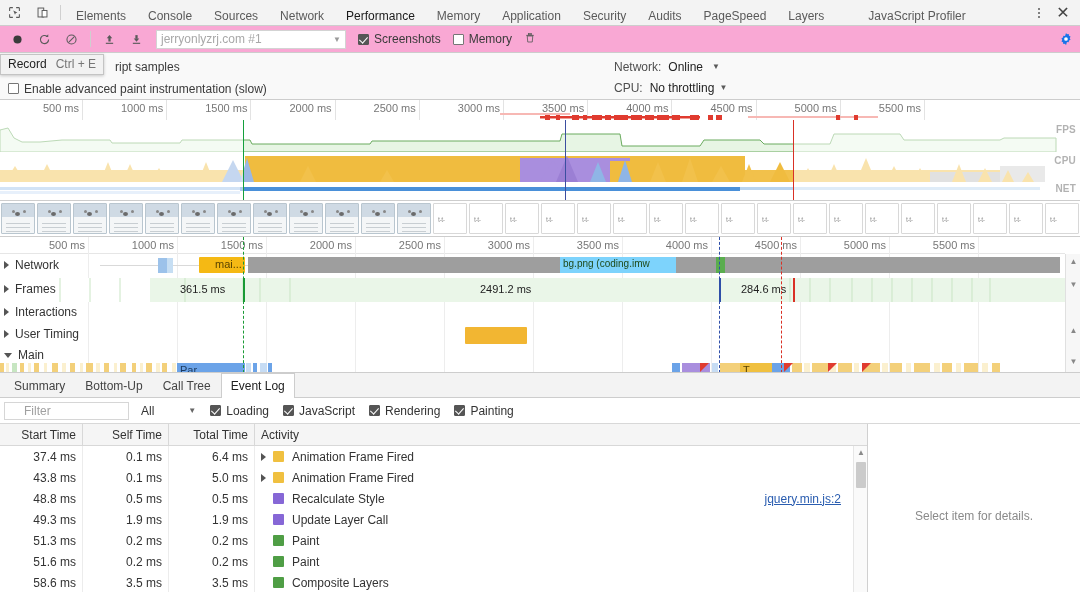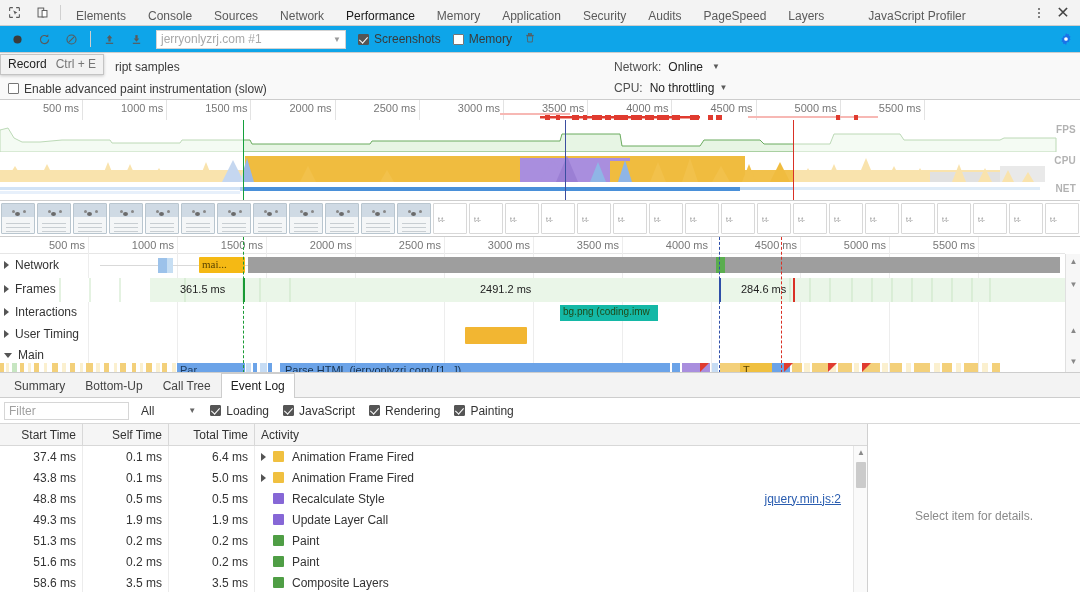--- a/index.html
+++ b/index.html
@@ -46,21 +46,21 @@
     width: 22px; display:flex; flex-direction:column; align-items:center;
     justify-content:center; gap:2px; cursor:pointer;
   }
   .kebab i { width:2px; height:2px; background:#5a5a5a; border-radius:50%; display:block; }
   .closeb { width:26px; text-align:center; font-size:16px; color:#444; cursor:pointer; line-height:1; }
 
   
   .rectoolbar {
     height: 27px;
     display:flex; align-items:center;
-    background:#0ea5e9;
+    background:#f9a8d4;
     border-bottom:1px solid #cdcdcd;
     padding-left:4px;
   }
   .rt-btn { width:27px; height:25px; display:flex; align-items:center; justify-content:center; cursor:pointer; }
   .rt-sep { width:1px; height:16px; background:#cfcfcf; margin:0 5px; }
   .urlbox {
     flex: 0 0 190px; height:19px; margin-left:6px;
     border:1px solid #d3d3d3; background:#fff;
     display:flex; align-items:center; padding:0 4px;
     font-size:12px; color:#a8a8a8;
@@ -180,21 +180,21 @@
   }
   .btab.sel { background:#fff; border-color:#cdcdcd; color:#222; margin-bottom:-1px; }
 
   
   .filterbar {
     height:26px; background:#fff; border-bottom:1px solid #d8d8d8;
     display:flex; align-items:center; padding-left:4px;
   }
   .filterinput {
     width:125px; height:18px; border:1px solid #d6d6d6; background:#fff;
-    font-size:12px; color:#a0a0a0; padding:0 4px; display:flex; align-items:center;
+    font-size:12px; color:#a0a0a0; padding:0 19px; display:flex; align-items:center;
   }
   .fsel { margin-left:12px; display:flex; align-items:center; font-size:12px; color:#333; cursor:pointer; }
   .fsel .dd { margin-left:34px; font-size:8px; color:#666; }
   .fchk { margin-left:14px; display:flex; align-items:center; cursor:pointer; font-size:12px; color:#333; }
 
   
   .loggrid { position:relative; height:183px; display:flex; }
   .logtable { width:868px; position:relative; border-right:1px solid #d0d0d0; background:#fff; }
   .logheader {
     height:22px; display:flex; background:#f5f5f5; border-bottom:1px solid #d8d8d8;
@@ -692,24 +692,24 @@
 
     <div class="track" style="top:17px;height:24px;">
       <div class="track-hdr" style="top:4px;">
         <span class="tri right"></span>
         <span>Network</span>
       </div>
       <div style="position:absolute;left:100px;top:11px;width:340px;height:1px;background:#d9d9d9;"></div>
       <div style="position:absolute;left:158px;top:4px;width:9px;height:15px;background:#9cc2ea;"></div>
       <div style="position:absolute;left:167px;top:4px;width:6px;height:15px;background:#c6def3;"></div>
       <div class="evt" style="left:199px;top:3px;width:46px;height:16px;background:#f5b914;border-radius:1px;">
-        <span class="bar-label" style="left:3px;top:1px;color:#5a4400;font-family:Liberation Serif, serif;">mai...</span>
+        <span class="bar-label" style="left:16px;top:1px;color:#5a4400;">mai...</span>
       </div>
       <div style="position:absolute;left:248px;top:3px;width:812px;height:16px;background:#9e9e9e;"></div>
-      <div class="evt" style="left:560px;top:3px;width:98px;height:16px;background:#14b8a6;margin-top:48px;">
+      <div class="evt" style="left:560px;top:3px;width:116px;height:16px;background:#7dd3fc;">
         <span class="bar-label" style="left:3px;top:1px;color:#1f4a1a;font-size:10px;">bg.png (coding.imw</span>
       </div>
       <div style="position:absolute;left:716px;top:3px;width:9px;height:16px;background:#5aad4e;"></div>
     </div>
 
     <div class="track" style="top:41px;height:24px;">
       <div style="position:absolute;left:0;top:0;width:1065px;height:24px;background:#eaf6e8;"></div>
       <div style="position:absolute;left:0;top:0;width:150px;height:24px;background:#fff;"></div>
       <div class="track-hdr" style="top:4px;">
         <span class="tri right"></span>
@@ -818,23 +818,20 @@
           <rect x="982" y="0" width="6" height="15" fill="#fbf0cf"></rect>
           <rect x="992" y="0" width="8" height="15" fill="#f3d07a"></rect>
           <path d="M700,0 L709,0 L700,9 Z" fill="#e03b2f"></path>
           <path d="M760,0 L769,0 L760,9 Z" fill="#e03b2f"></path>
           <path d="M784,0 L793,0 L784,9 Z" fill="#e03b2f"></path>
           <path d="M828,0 L837,0 L828,9 Z" fill="#e03b2f"></path>
           <path d="M862,0 L871,0 L862,9 Z" fill="#e03b2f"></path>
         </svg>
       <div class="evt" style="left:177px;top:17px;width:68px;height:15px;background:#6ba3e8;">
         <span class="bar-label" style="left:3px;top:1px;color:#1b3a5e;">Par...</span>
-      </div>
-      <div class="evt" style="left:280px;top:17px;width:390px;height:15px;background:#6ba3e8;">
-        <span class="bar-label" style="left:5px;top:1px;color:#16324f;">Parse HTML (jerryonlyzrj.com/ [1...])</span>
       </div>
       <div class="evt" style="left:740px;top:17px;width:32px;height:15px;background:#f0c040;">
         <span class="bar-label" style="left:3px;top:1px;color:#5a4400;">T...</span>
       </div>
       <div style="position:absolute;left:243px;top:-109px;width:0;border-left:1px dashed #1a9a35;height:136px;"></div>
       <div style="position:absolute;left:719px;top:-109px;width:0;border-left:1px dashed #2f4fa8;height:136px;"></div>
       <div style="position:absolute;left:781px;top:-109px;width:0;border-left:1px dashed #d93025;height:136px;"></div>
     </div>
 
     <div class="fl-scroll">

